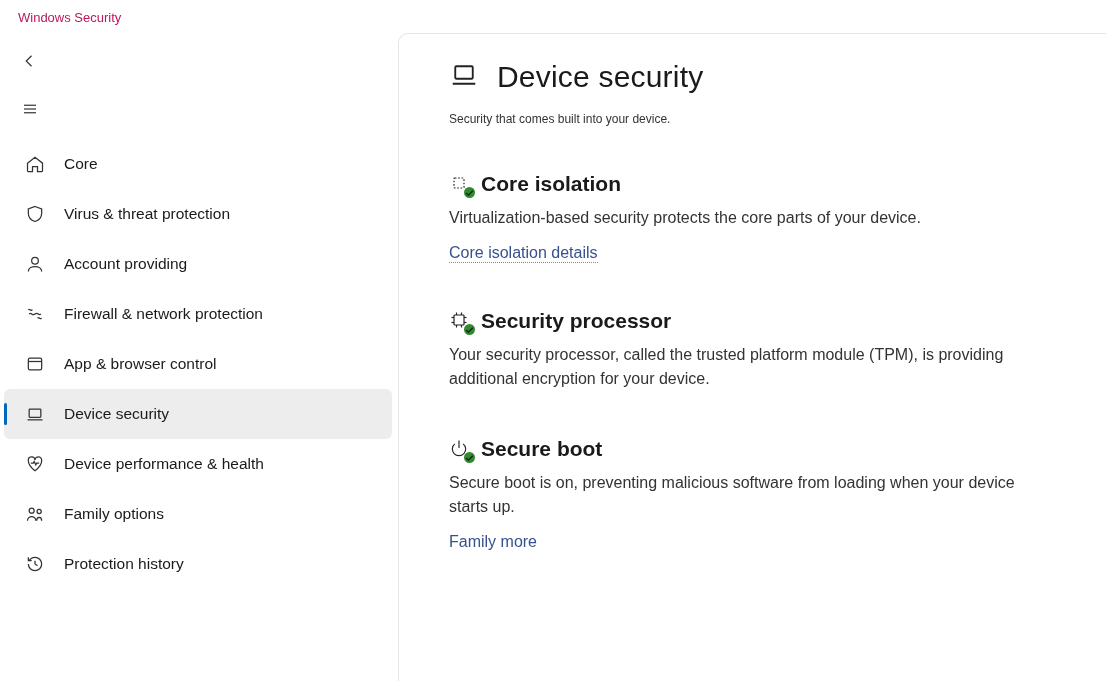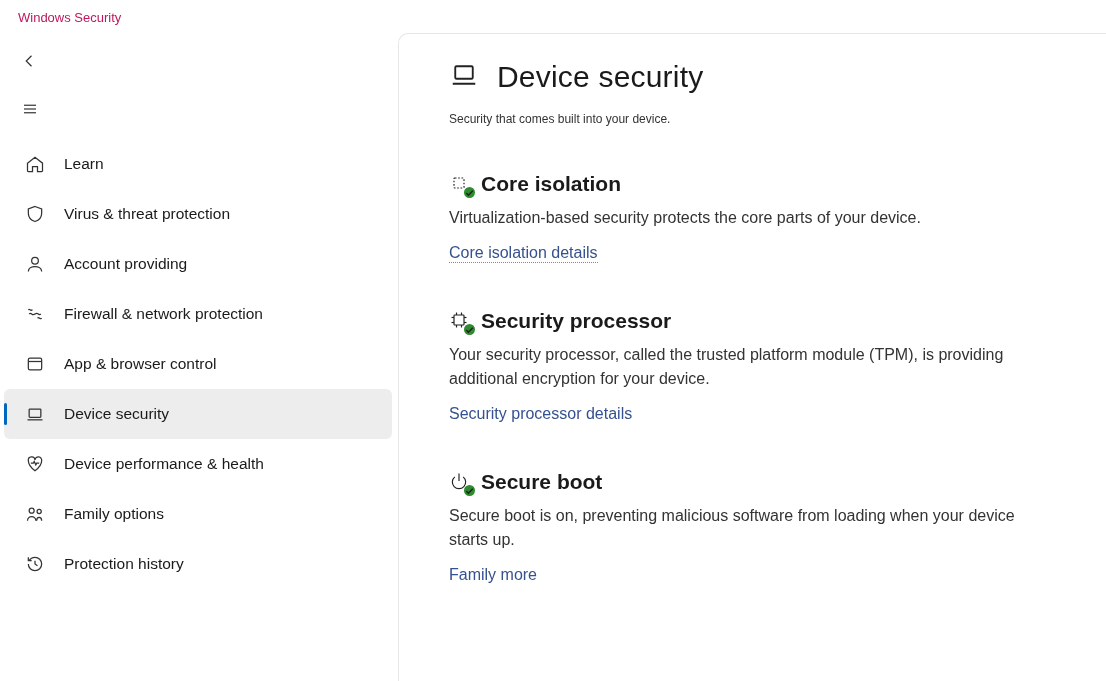--- a/index.html
+++ b/index.html
@@ -91,21 +91,21 @@
       </span>
     </button>
 
     <nav class="nav-list">
       <div class="nav-item">
         <span class="icon">
             <svg viewBox="0 0 24 24">
               <path d="M3 11l9-7 9 7v9a1 1 0 01-1 1h-5v-6h-6v6H4a1 1 0 01-1-1z"></path>
             </svg>
           </span>
-        <span>Learn</span>
+        <span>Core</span>
       </div>
       <div class="nav-item">
         <span class="icon">
             <svg viewBox="0 0 24 24">
               <path d="M12 3l8 3v5c0 5-3.5 8.5-8 10-4.5-1.5-8-5-8-10V6z"></path>
             </svg>
           </span>
         <span>Virus &amp; threat protection</span>
       </div>
       <div class="nav-item">
@@ -222,21 +222,20 @@
             </svg>
           <span class="checkmark">
               <svg viewBox="0 0 10 10">
                 <polyline points="2 5 4 7 8 3"></polyline>
               </svg>
             </span>
         </span>
         <h2 class="section-title">Security processor</h2>
       </div>
       <p class="section-desc">Your security processor, called the trusted platform module (TPM), is providing additional encryption for your device.</p>
-      <a class="section-link">Security processor details</a>
     </section>
 
     <section class="section">
       <div class="section-header">
         <span class="icon">
           <svg viewBox="0 0 24 24">
               <path d="M7 7a8 8 0 1010 0"></path>
               <line x1="12" y1="3" x2="12" y2="12"></line>
             </svg>
           <span class="checkmark">

